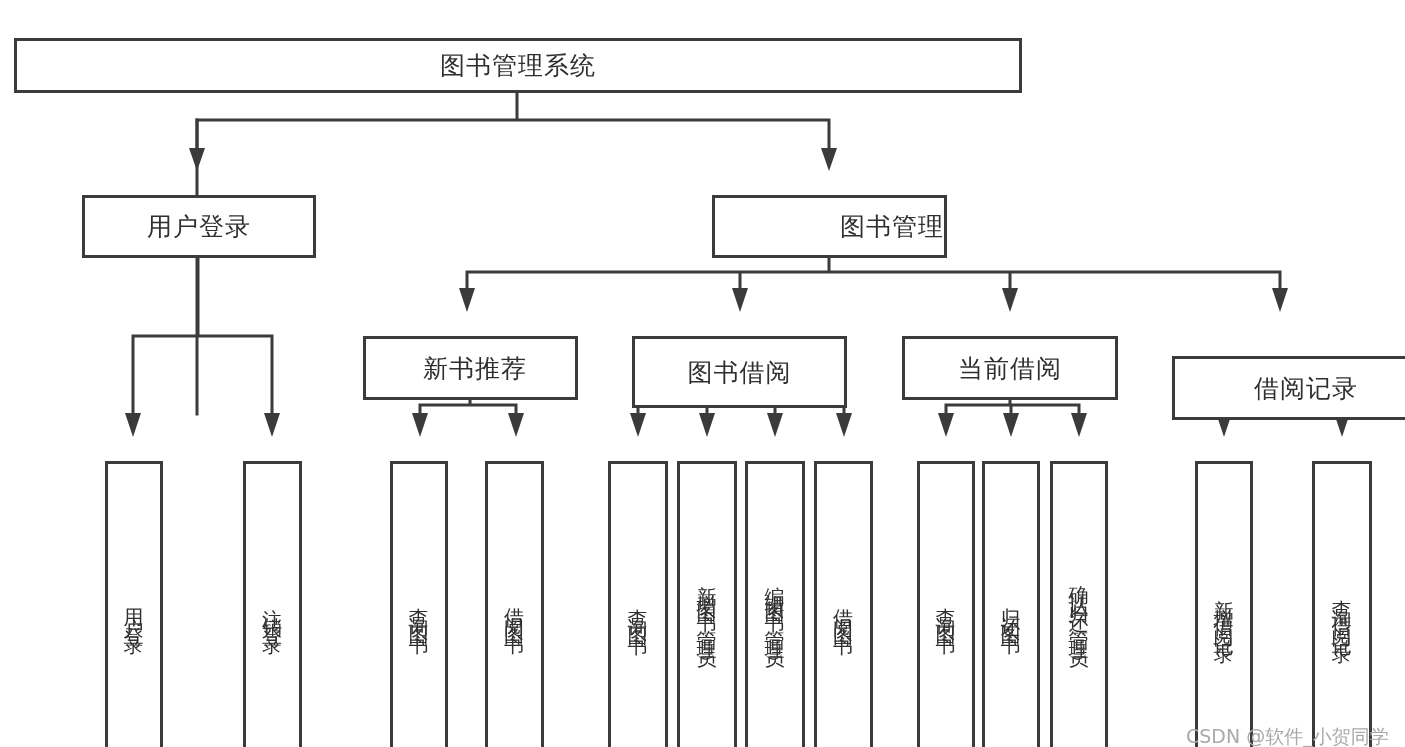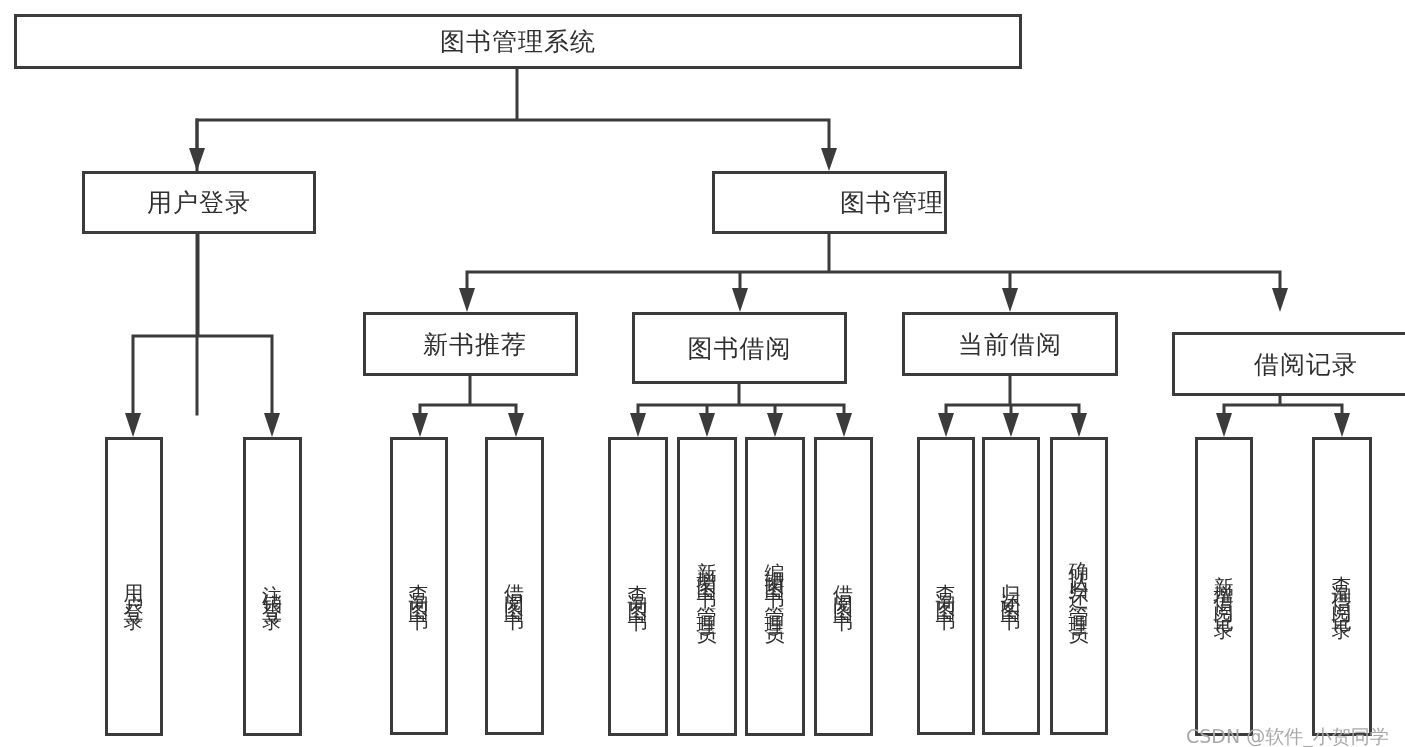--- a/index.html
+++ b/index.html
@@ -27,20 +27,21 @@
   .node {
     position: absolute;
     box-sizing: border-box;
     border: 3px solid #3b3b3b;
     background: #ffffff;
     display: flex;
     align-items: center;
     justify-content: center;
     color: #2f2f2f;
     z-index: 2;
+    margin-top: 24px;
   }
   .node.h span {
     font-size: 25px;
     letter-spacing: 1px;
     white-space: nowrap;
   }
   .node.v span {
     writing-mode: vertical-rl;
     text-orientation: mixed;
     font-size: 20px;

